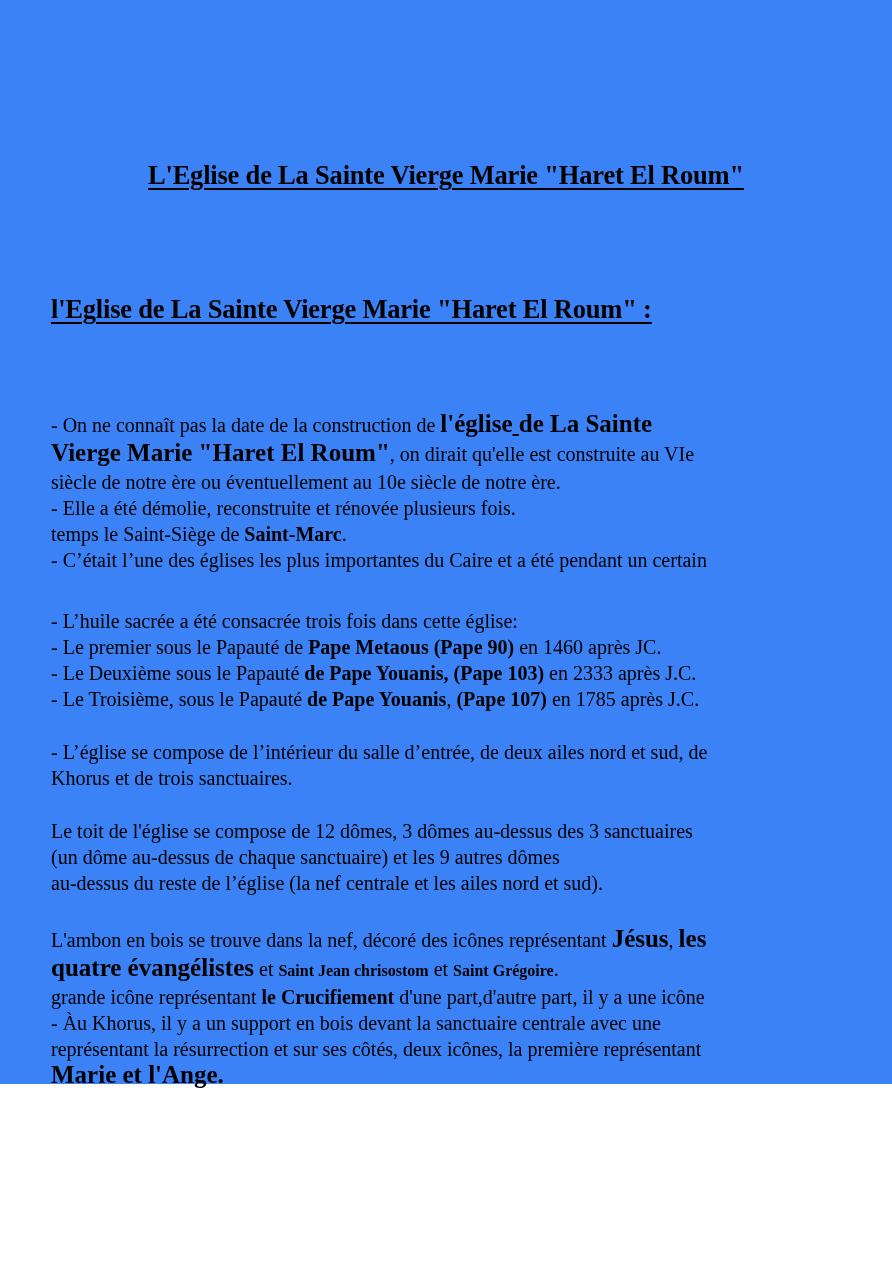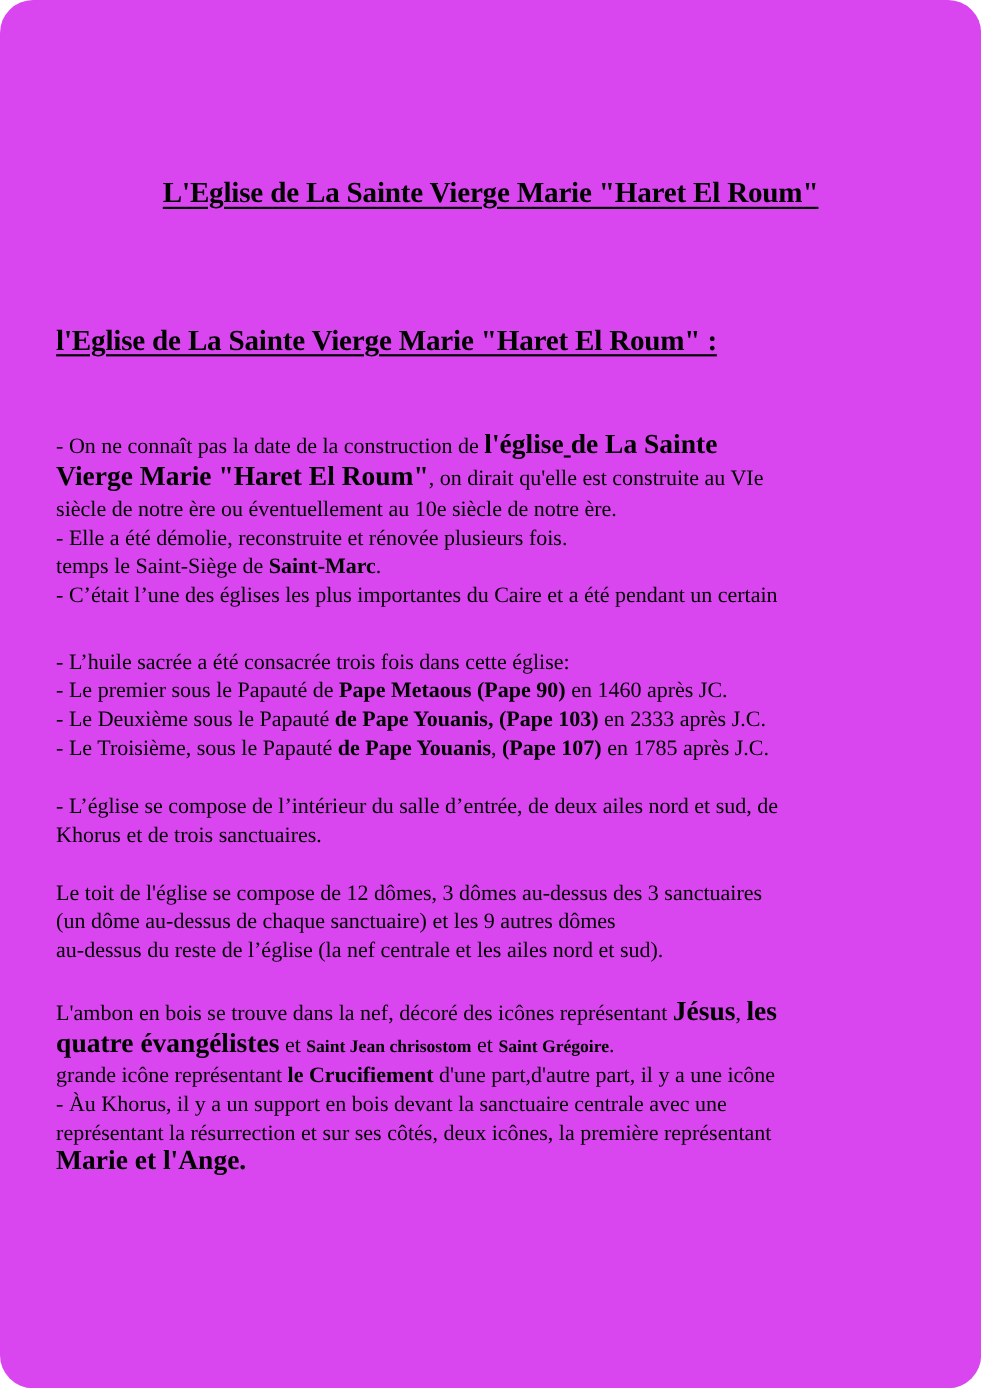--- a/index.html
+++ b/index.html
@@ -12,23 +12,22 @@
       height: 1262px;
       position: relative;
       overflow: hidden;
       font-family: "Liberation Serif", "DejaVu Serif", serif;
       color: #000000;
     }
     .page {
       position: absolute;
       left: 0; top: 0;
       width: 892px;
-      height: 1262px;
-      background: #d946ef;
-      border-radius: 30px;
+      height: 1084px;
+      background: #3b82f6;
     }
     .doc-title {
       position: absolute;
       top: 160px;
       left: 0;
       width: 892px;
       text-align: center;
       font-size: 26.5px;
       font-weight: bold;
       letter-spacing: -0.2px;
@@ -48,20 +47,21 @@
       text-decoration-thickness: 2px;
       text-underline-offset: 4px;
       letter-spacing: -0.2px;
     }
     .body {
       position: absolute;
       left: 51px;
       width: 800px;
       font-size: 20px;
       line-height: 26px;
+      margin-top: 19px;
     }
     .b { font-weight: bold; }
     .big { font-weight: bold; font-size: 25px; }
     .med { font-weight: bold; font-size: 16px; }
     .line { display: block; white-space: nowrap; }
     .u { text-decoration: underline; }
   </style>
 </head>
 <body>
 

